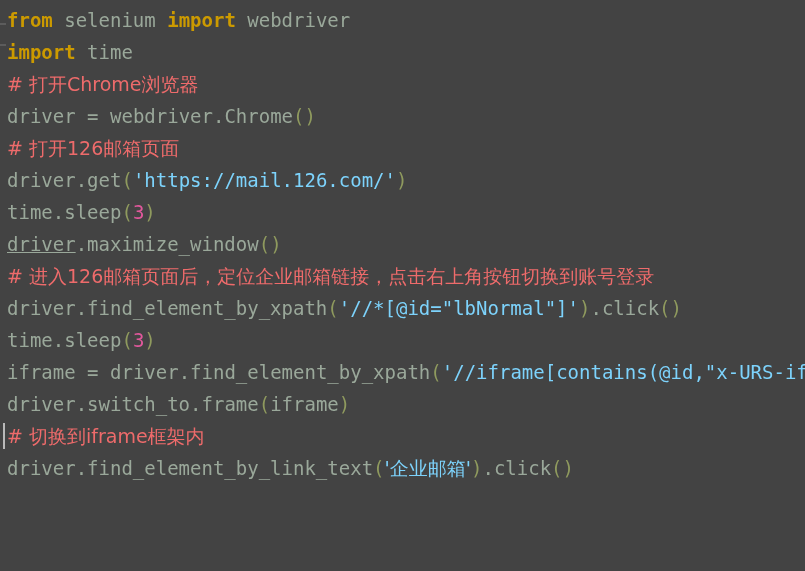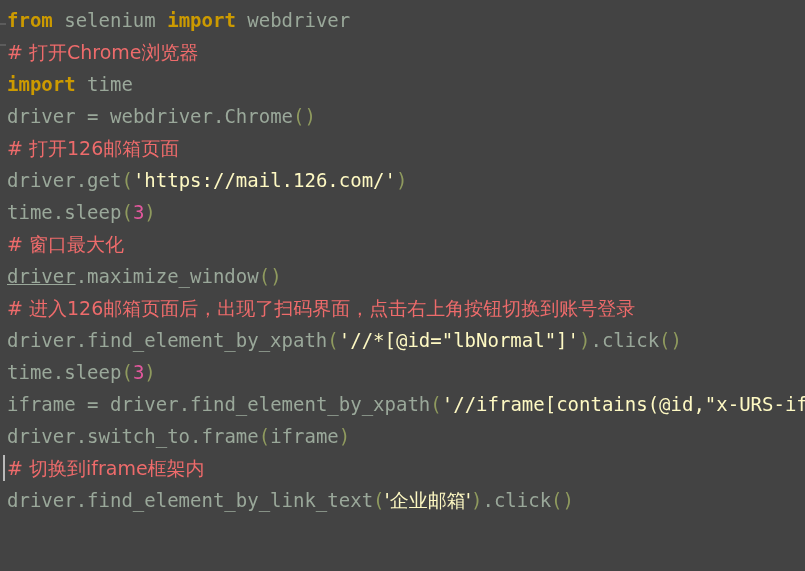--- a/index.html
+++ b/index.html
@@ -57,48 +57,47 @@
     width: 2px;
     height: 26px;
     background: #b9b9b9;
   }
 
   
   .kw       { color: #cc9a00; font-weight: bold; margin-top: 21px; }
   .ident    { color: #9aa89a; text-align: right; }
   .plain    { color: #a9b7c6; }
   .comment  { color: #ee6b6b; }
-  .str      { color: #fef9c3; }
+  .str      { color: #7dd3fc; }
   .num      { color: #e1589c; }
   .punc     { color: #8f9a5e; }
   .op       { color: #9aa89a; }
   .link     { color: #9aa89a; text-decoration: underline; }
   .cjk      { font-family: "DejaVu Sans", "Liberation Sans", sans-serif; }
 </style>
 </head>
 <body>
 
 <div id="editor">
   <div class="gutter-folds">
     <div class="fold-mark m1"></div>
 
     <div class="fold-mark m2"></div>
 
   </div>
   <div id="code-lines">
       <div class="code-line"><span class="kw">from</span><span class="plain"> </span><span class="ident">selenium</span><span class="plain"> </span><span class="kw">import</span><span class="plain"> </span><span class="ident">webdriver</span></div>
+      <div class="code-line"><span class="kw">import</span><span class="plain"> </span><span class="ident">time</span></div>
       <div class="code-line"><span class="comment cjk"># 打开Chrome浏览器</span></div>
-      <div class="code-line"><span class="kw">import</span><span class="plain"> </span><span class="ident">time</span></div>
       <div class="code-line"><span class="ident">driver</span><span class="plain"> </span><span class="op">=</span><span class="plain"> </span><span class="ident">webdriver</span><span class="ident">.</span><span class="ident">Chrome</span><span class="punc">()</span></div>
       <div class="code-line"><span class="comment cjk"># 打开126邮箱页面</span></div>
       <div class="code-line"><span class="ident">driver</span><span class="ident">.</span><span class="ident">get</span><span class="punc">(</span><span class="str">'https://mail.126.com/'</span><span class="punc">)</span></div>
       <div class="code-line"><span class="ident">time</span><span class="ident">.</span><span class="ident">sleep</span><span class="punc">(</span><span class="num">3</span><span class="punc">)</span></div>
-      <div class="code-line"><span class="comment cjk"># 窗口最大化</span></div>
       <div class="code-line"><span class="link">driver</span><span class="ident">.</span><span class="ident">maximize_window</span><span class="punc">()</span></div>
-      <div class="code-line"><span class="comment cjk"># 进入126邮箱页面后，出现了扫码界面，点击右上角按钮切换到账号登录</span></div>
+      <div class="code-line"><span class="comment cjk"># 进入126邮箱页面后，定位企业邮箱链接，点击右上角按钮切换到账号登录</span></div>
       <div class="code-line"><span class="ident">driver</span><span class="ident">.</span><span class="ident">find_element_by_xpath</span><span class="punc">(</span><span class="str">'//*[@id="lbNormal"]'</span><span class="punc">)</span><span class="ident">.</span><span class="ident">click</span><span class="punc">()</span></div>
       <div class="code-line"><span class="ident">time</span><span class="ident">.</span><span class="ident">sleep</span><span class="punc">(</span><span class="num">3</span><span class="punc">)</span></div>
       <div class="code-line"><span class="ident">iframe</span><span class="plain"> </span><span class="op">=</span><span class="plain"> </span><span class="ident">driver</span><span class="ident">.</span><span class="ident">find_element_by_xpath</span><span class="punc">(</span><span class="str">'//iframe[contains(@id,"x-URS-iframe")]'</span></div>
       <div class="code-line"><span class="ident">driver</span><span class="ident">.</span><span class="ident">switch_to</span><span class="ident">.</span><span class="ident">frame</span><span class="punc">(</span><span class="ident">iframe</span><span class="punc">)</span></div>
       <div class="code-line"><span class="caret"></span><span class="comment cjk"># 切换到iframe框架内</span></div>
       <div class="code-line"><span class="ident">driver</span><span class="ident">.</span><span class="ident">find_element_by_link_text</span><span class="punc">(</span><span class="str cjk">'企业邮箱'</span><span class="punc">)</span><span class="ident">.</span><span class="ident">click</span><span class="punc">()</span></div>
     </div>
 </div>
 
 </body></html>

